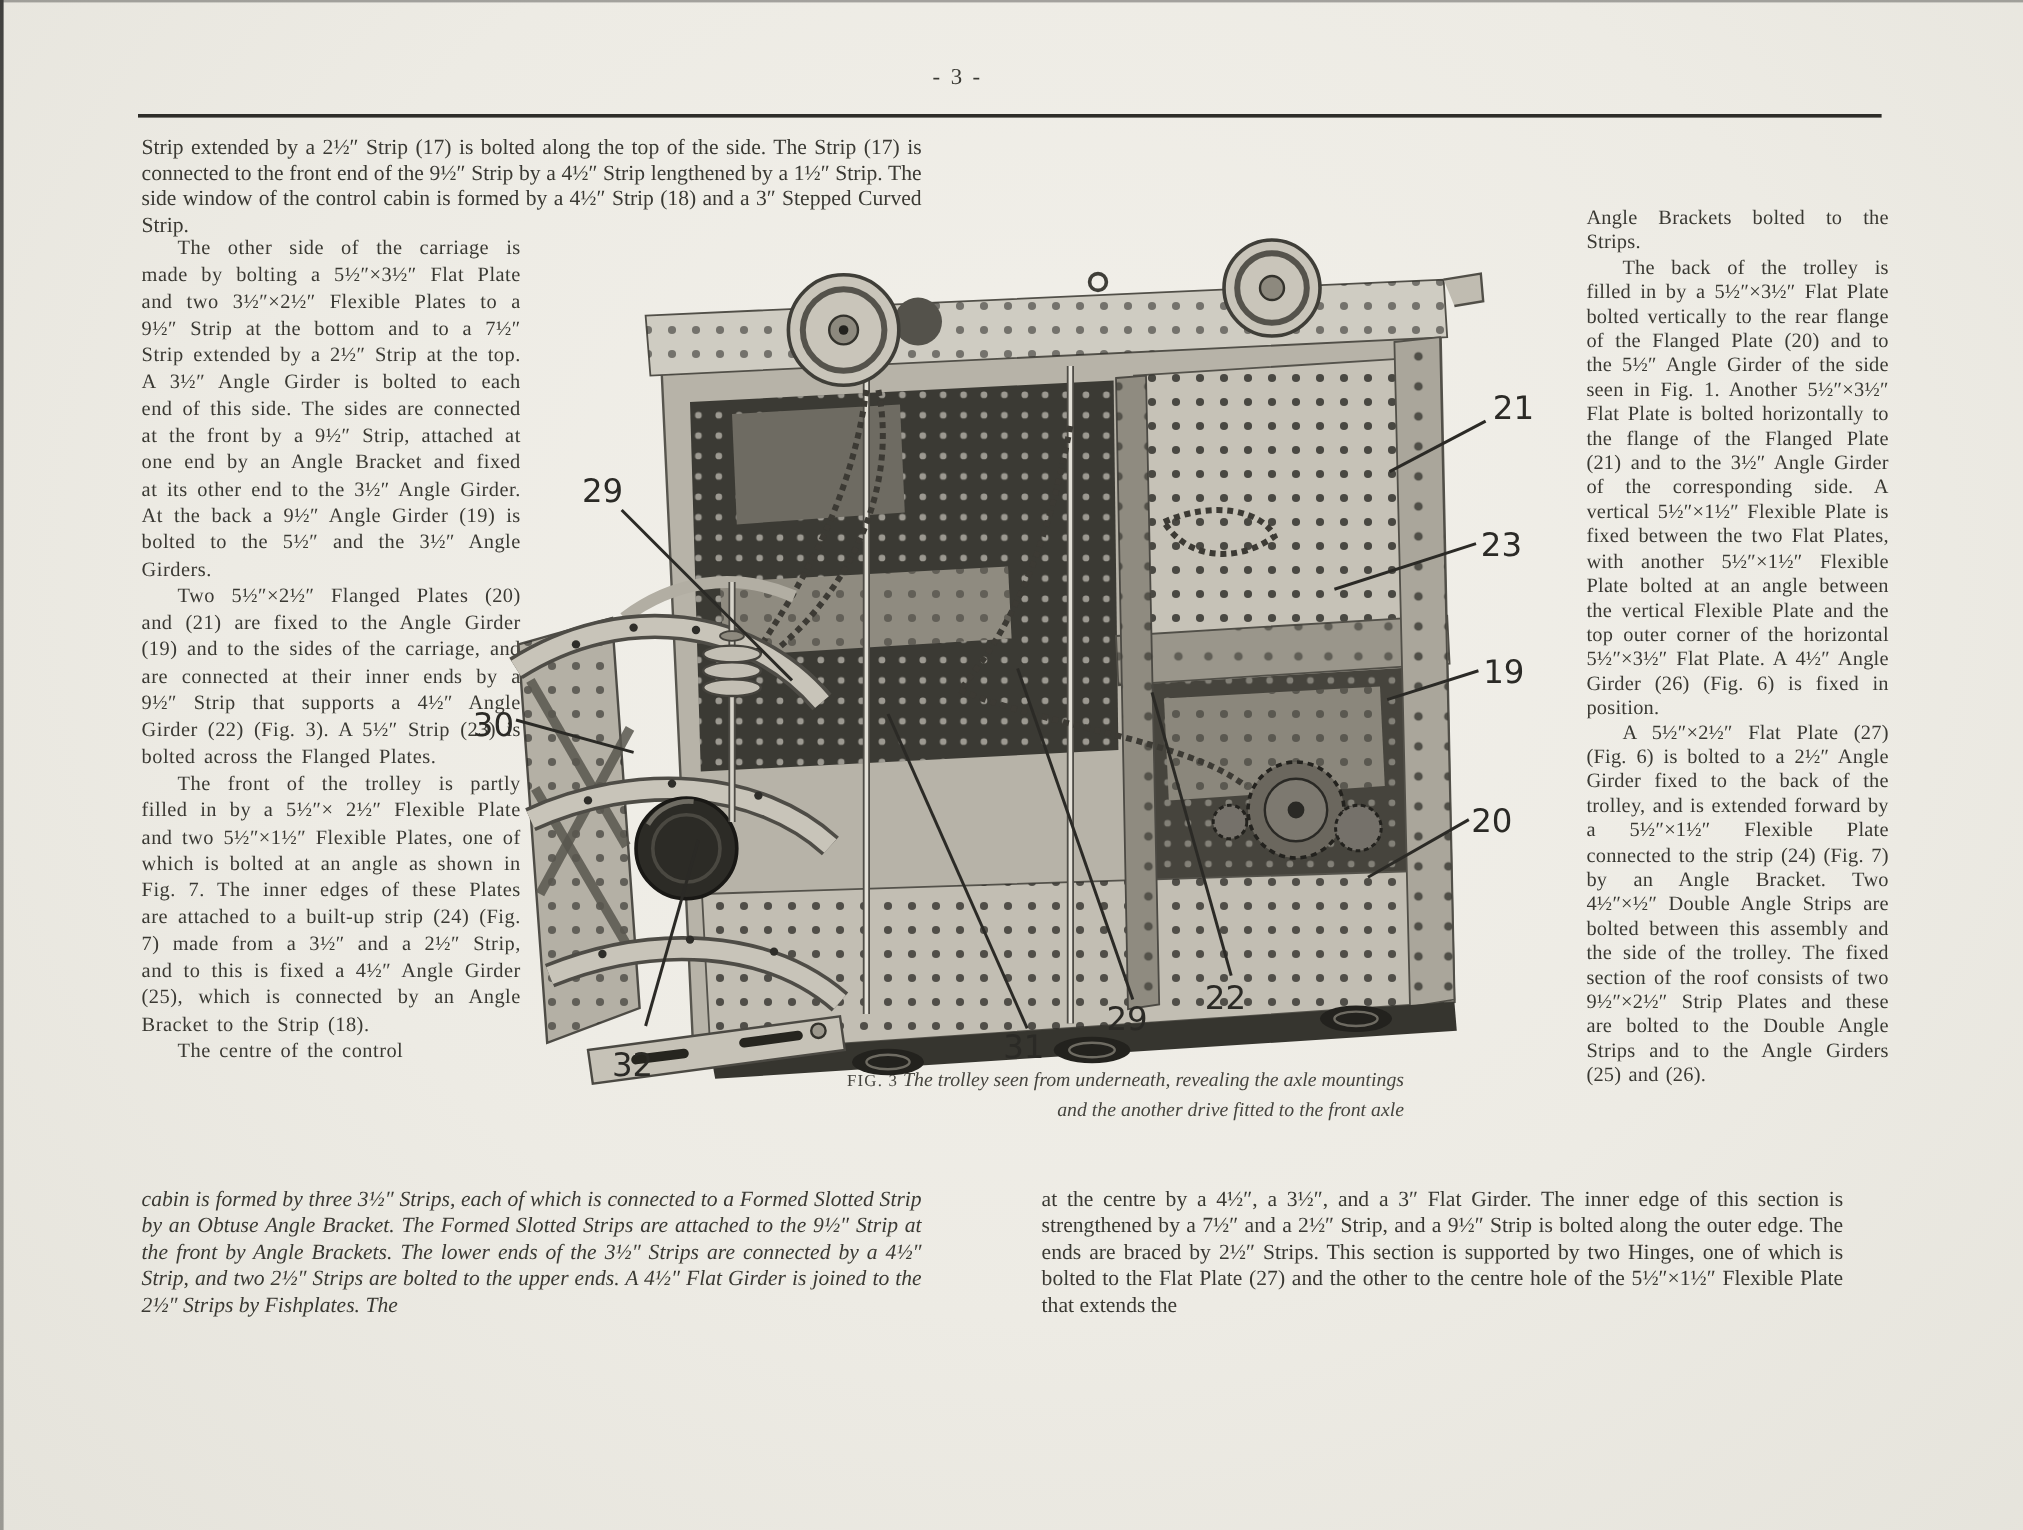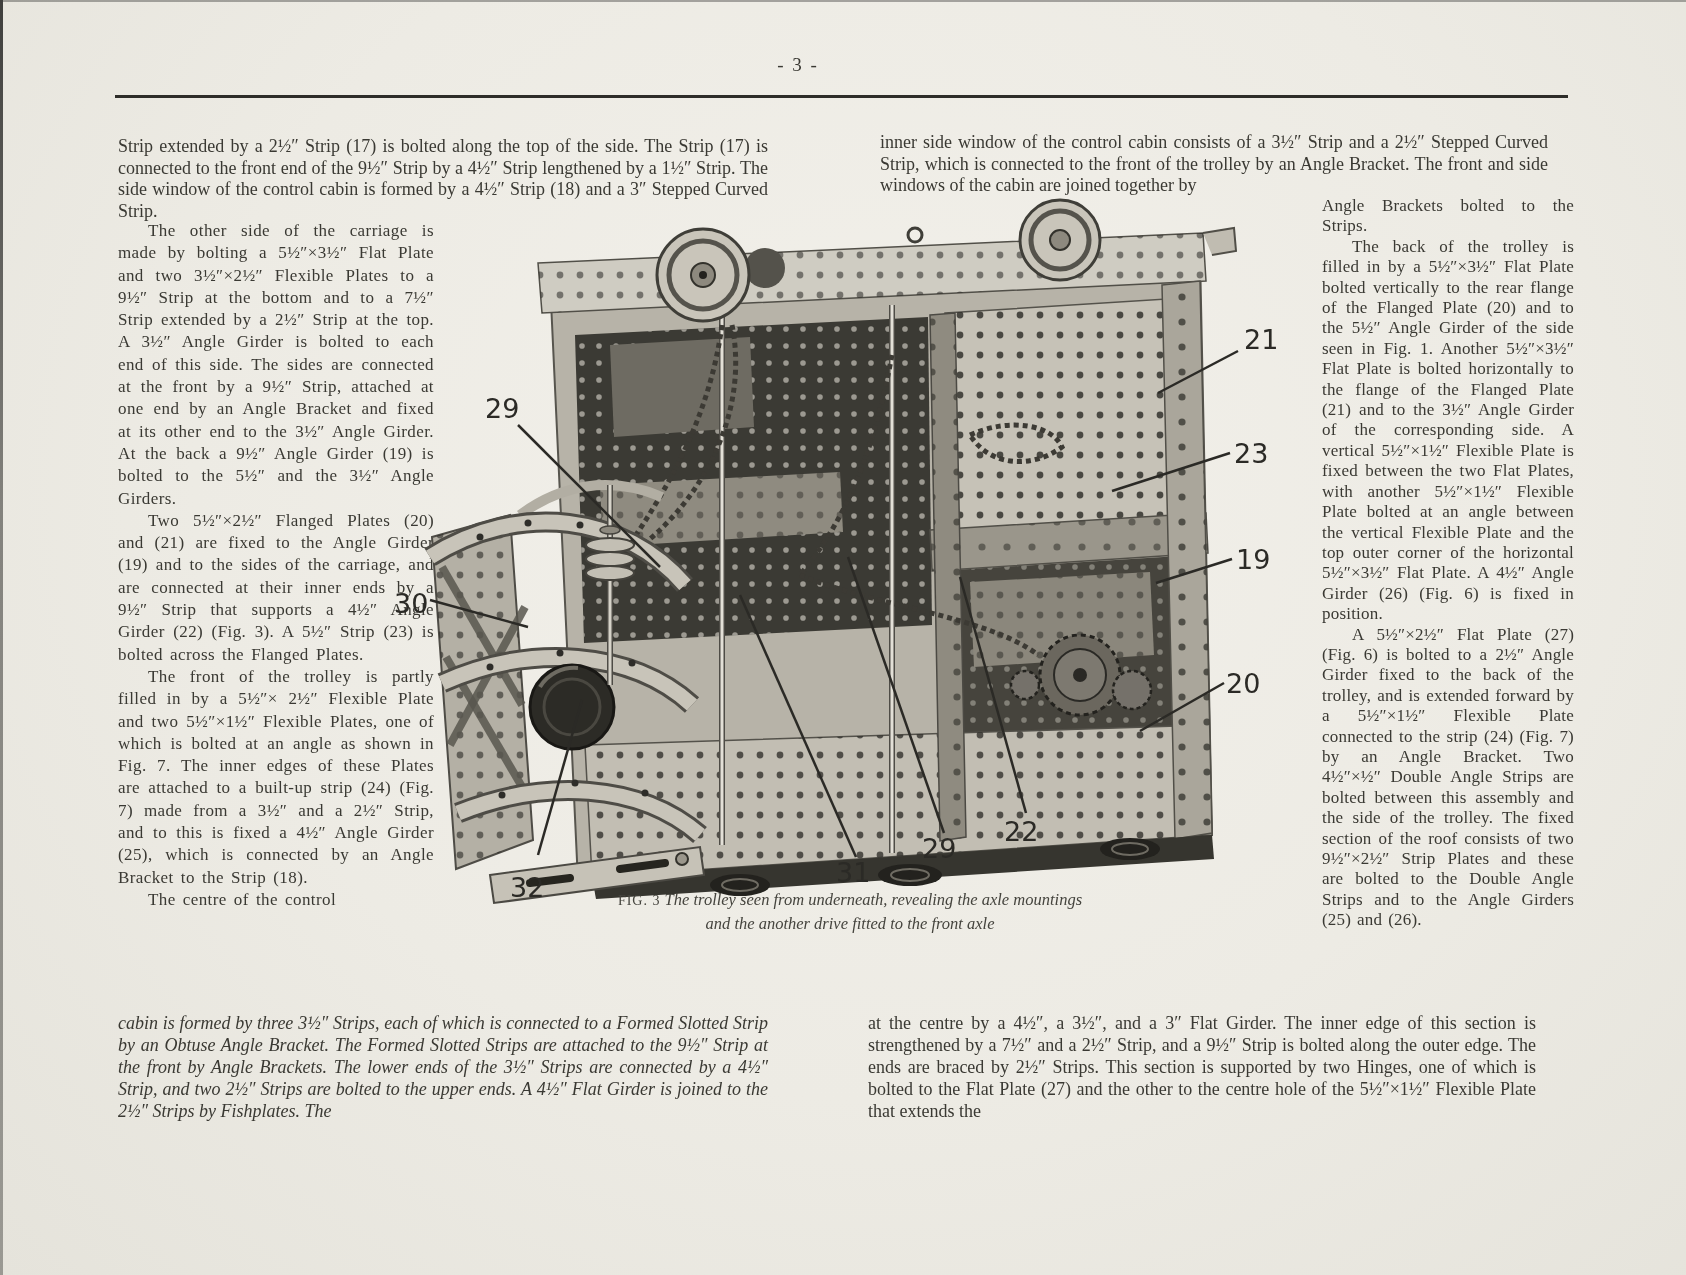--- a/index.html
+++ b/index.html
@@ -7,32 +7,32 @@
     position:relative;width:1686px;height:1275px;overflow:hidden;
     background:radial-gradient(ellipse at 52% 38%, #f2f0ea 0%, #edebe4 55%, #e5e3db 100%);
     font-family:"Liberation Serif", serif;color:#35342f;
   }
   .edge-left{position:absolute;left:0;top:0;width:3px;height:100%;
     background:linear-gradient(180deg,#3f3f3d,#83827d 40%,#9a9993);}
   .edge-top{position:absolute;left:0;top:0;width:100%;height:2px;background:rgba(72,72,68,.45);}
   .pageno{position:absolute;top:54px;left:0;width:1596px;text-align:center;
     font-size:19px;letter-spacing:2px;color:#3a3933;}
   .rule{position:absolute;left:115px;top:95px;width:1453px;height:3px;background:#2e2d29;}
-  .block{position:absolute;text-align:justify;color:#3a3933;margin-top:24px;}
+  .block{position:absolute;text-align:justify;color:#3a3933;}
   .block p{margin:0;text-indent:30px;}
   .block p.cont{text-indent:0;}
   #top-left{left:118px;top:112px;width:650px;font-size:18px;line-height:21.5px;}
   #left-col{left:118px;top:196px;width:316px;height:788px;overflow:hidden;
     font-size:17px;line-height:22.3px;letter-spacing:.4px;word-spacing:2.5px;}
   #top-right{left:880px;top:108px;width:668px;font-size:18px;line-height:21.5px;}
   #right-col{left:1322px;top:172px;width:252px;height:814px;overflow:hidden;
     font-size:17px;line-height:20.4px;letter-spacing:.2px;word-spacing:1.5px;}
   #bottom-left{left:118px;top:988px;width:650px;font-size:18px;line-height:22px;font-style:italic;}
   #bottom-right{left:868px;top:988px;width:668px;font-size:18px;line-height:22px;}
-  .caption{position:absolute;left:530px;top:888px;width:640px;text-align:center;
+  .caption{position:absolute;left:530px;top:888px;width:640px;text-align:right;
     font-size:16.5px;line-height:23px;font-style:italic;color:#45443e;}
   .caption .figlbl{font-style:normal;font-size:14px;letter-spacing:1px;}
   .photo{position:absolute;left:370px;top:185px;width:910px;height:775px;pointer-events:none;}
   .photo text{font-family:"DejaVu Sans", sans-serif;font-size:27px;fill:#2b2a26;}
 </style>
 </head>
 <body>
 
 <div class="page">
   <div class="edge-top"></div>
@@ -45,23 +45,20 @@
     <p class="cont">Strip extended by a 2½″ Strip (17) is bolted along the top of the side. The Strip (17) is connected to the front end of the 9½″ Strip by a 4½″ Strip lengthened by a 1½″ Strip. The side window of the control cabin is formed by a 4½″ Strip (18) and a 3″ Stepped Curved Strip.</p>
   </div>
 
   <div id="left-col" class="block">
     <p>The other side of the carriage is made by bolting a 5½″×3½″ Flat Plate and two 3½″×2½″ Flexible Plates to a 9½″ Strip at the bottom and to a 7½″ Strip extended by a 2½″ Strip at the top. A 3½″ Angle Girder is bolted to each end of this side. The sides are connected at the front by a 9½″ Strip, attached at one end by an Angle Bracket and fixed at its other end to the 3½″ Angle Girder. At the back a 9½″ Angle Girder (19) is bolted to the 5½″ and the 3½″ Angle Girders.</p>
     <p>Two 5½″×2½″ Flanged Plates (20) and (21) are fixed to the Angle Girder (19) and to the sides of the carriage, and are connected at their inner ends by a 9½″ Strip that supports a 4½″ Angle Girder (22) (Fig. 3). A 5½″ Strip (23) is bolted across the Flanged Plates.</p>
     <p>The front of the trolley is partly filled in by a 5½″× 2½″ Flexible Plate and two 5½″×1½″ Flexible Plates, one of which is bolted at an angle as shown in Fig. 7. The inner edges of these Plates are attached to a built-up strip (24) (Fig. 7) made from a 3½″ and a 2½″ Strip, and to this is fixed a 4½″ Angle Girder (25), which is connected by an Angle Bracket to the Strip (18).</p>
     <p>The centre of the control</p>
   </div>
 
-  <div id="top-right" class="block">
-    <p class="cont">inner side window of the control cabin consists of a 3½″ Strip and a 2½″ Stepped Curved Strip, which is connected to the front of the trolley by an Angle Bracket. The front and side windows of the cabin are joined together by</p>
-  </div>
 
   <div id="right-col" class="block">
     <p class="cont">Angle Brackets bolted to the Strips.</p>
     <p>The back of the trolley is filled in by a 5½″×3½″ Flat Plate bolted vertically to the rear flange of the Flanged Plate (20) and to the 5½″ Angle Girder of the side seen in Fig. 1. Another 5½″×3½″ Flat Plate is bolted horizontally to the flange of the Flanged Plate (21) and to the 3½″ Angle Girder of the corresponding side. A vertical 5½″×1½″ Flexible Plate is fixed between the two Flat Plates, with another 5½″×1½″ Flexible Plate bolted at an angle between the vertical Flexible Plate and the top outer corner of the horizontal 5½″×3½″ Flat Plate. A 4½″ Angle Girder (26) (Fig. 6) is fixed in position.</p>
     <p>A 5½″×2½″ Flat Plate (27) (Fig. 6) is bolted to a 2½″ Angle Girder fixed to the back of the trolley, and is extended forward by a 5½″×1½″ Flexible Plate connected to the strip (24) (Fig. 7) by an Angle Bracket. Two 4½″×½″ Double Angle Strips are bolted between this assembly and the side of the trolley. The fixed section of the roof consists of two 9½″×2½″ Strip Plates and these are bolted to the Double Angle Strips and to the Angle Girders (25) and (26).</p>
   </div>
 
   <div id="bottom-left" class="block">
     <p class="cont">cabin is formed by three 3½″ Strips, each of which is connected to a Formed Slotted Strip by an Obtuse Angle Bracket. The Formed Slotted Strips are attached to the 9½″ Strip at the front by Angle Brackets. The lower ends of the 3½″ Strips are connected by a 4½″ Strip, and two 2½″ Strips are bolted to the upper ends. A 4½″ Flat Girder is joined to the 2½″ Strips by Fishplates. The</p>
   </div>

